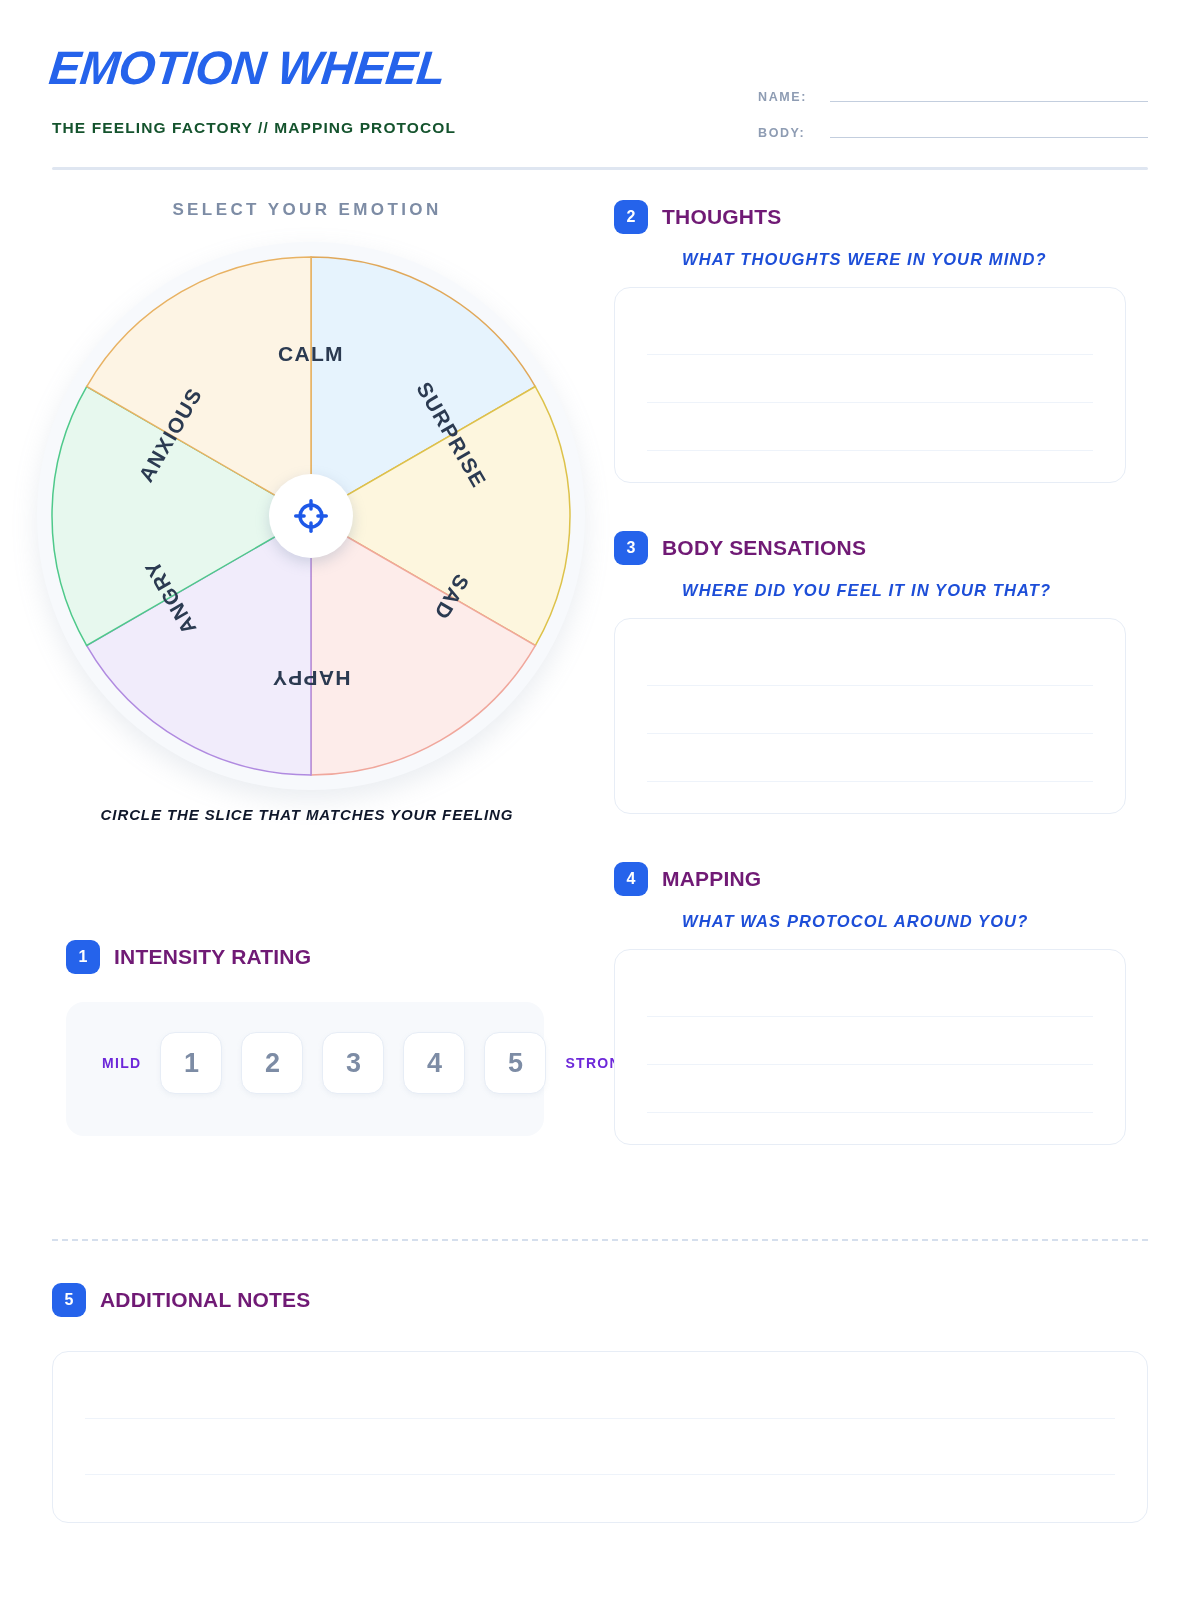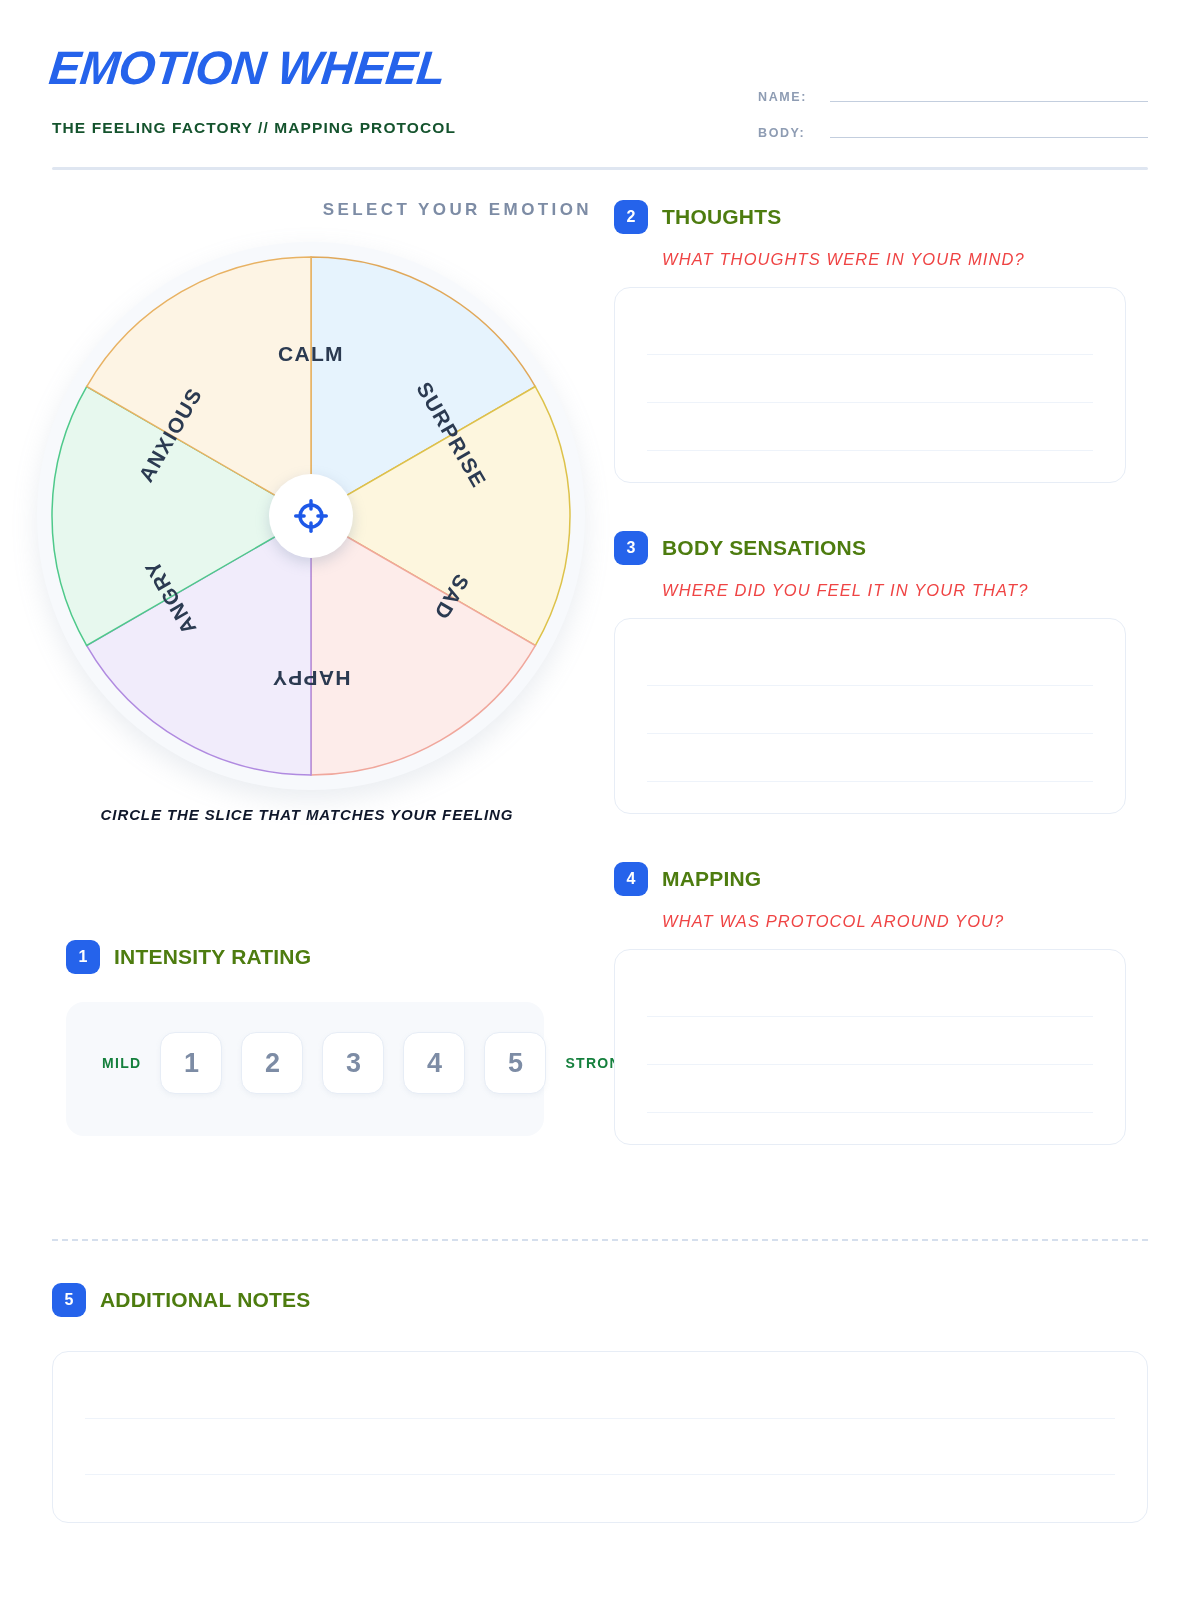--- a/index.html
+++ b/index.html
@@ -87,21 +87,21 @@
   }
 
   
   .wheel-col {
     position: absolute;
     left: 22px;
     top: 200px;
     width: 570px;
   }
   .wheel-heading {
-    text-align: right;
+    text-align: center;
     font-size: 17px;
     font-weight: 800;
     letter-spacing: 3.4px;
     color: #7d8ca5;
     margin-bottom: 10px;
   }
   .wheel-wrap {
     position: relative;
     width: 560px;
     height: 560px;
@@ -172,31 +172,31 @@
     font-weight: 800;
     display: flex;
     align-items: center;
     justify-content: center;
     flex: none;
   }
   .sec-title {
     font-size: 21px;
     font-weight: 800;
     letter-spacing: 0.2px;
-    color: #4d7c0f;
+    color: #701a75;
     white-space: nowrap;
   }
   .sec-sub {
     margin-top: 16px;
-    margin-left: 48px;
+    margin-left: 68px;
     font-size: 16.5px;
     font-style: italic;
-    font-weight: 400;
+    font-weight: 700;
     letter-spacing: 1.1px;
-    color: #ef4444;
+    color: #1d4ed8;
     white-space: nowrap;
   }
 
   
   .writebox {
     position: relative;
     border: 1.6px solid #e7edf6;
     border-radius: 16px;
     background: #ffffff;
     overflow: hidden;
@@ -226,21 +226,21 @@
     top: 92px;
     display: flex;
     align-items: center;
     gap: 19px;
     white-space: nowrap;
   }
   .endcap {
     font-size: 14px;
     font-weight: 800;
     letter-spacing: 1.3px;
-    color: #15803d;
+    color: #6d28d9;
   }
   .num-box {
     width: 62px;
     height: 62px;
     border-radius: 15px;
     background: #ffffff;
     border: 1.6px solid #e7edf6;
     box-shadow: 0 2px 5px rgba(150,165,190,0.10);
     display: flex;
     align-items: center;

